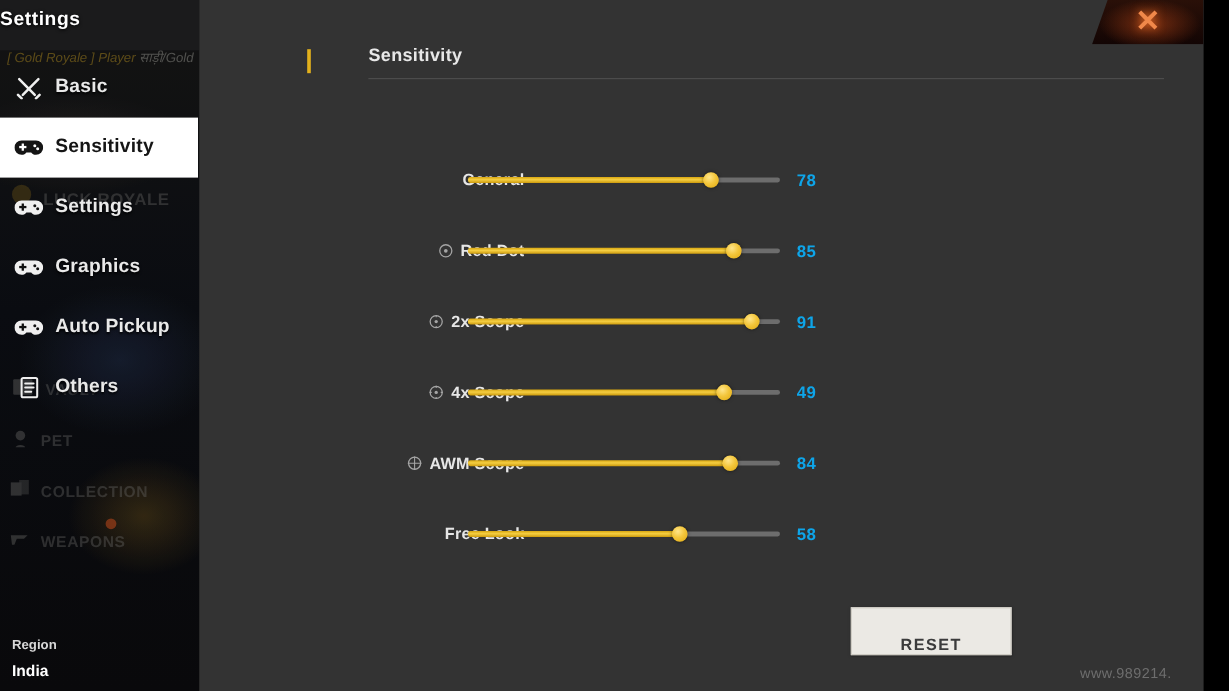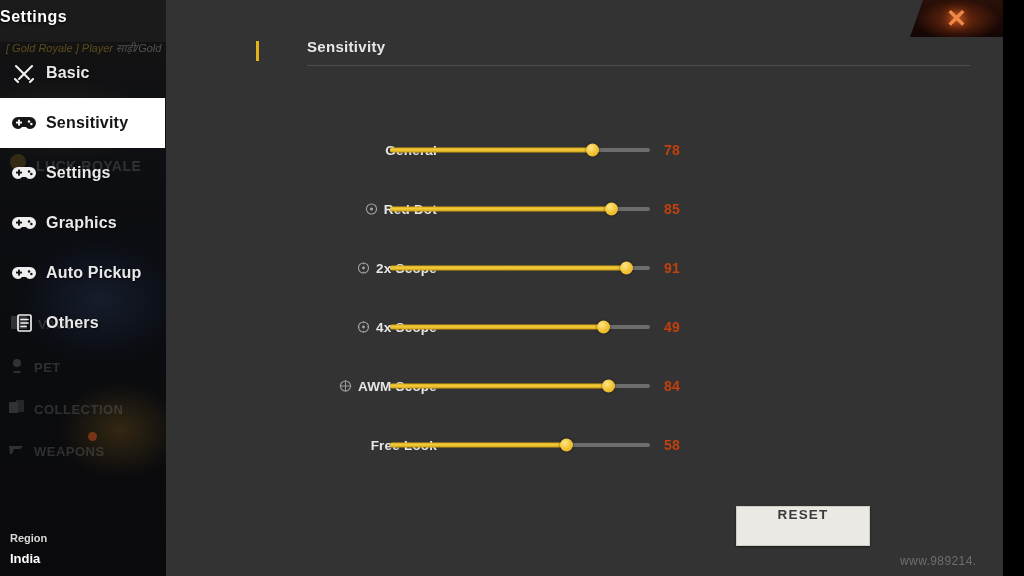--- a/index.html
+++ b/index.html
@@ -237,34 +237,34 @@
     background: radial-gradient(circle at 38% 33%, #ffe58a 0%, #f3c63c 45%, #e0a90e 100%);
     border-radius: 50%;
     box-shadow: 0 0 3px rgba(0,0,0,.55);
     cursor: pointer;
   }
   .value {
     position: absolute;
     left: 498px;
     top: 50%;
     transform: translateY(-50%);
-    color: #c2410c;
+    color: #0ea5e9;
     font-size: 14px;
     font-weight: bold;
     letter-spacing: .3px;
   }
 
   .reset-btn {
     position: absolute;
-    left: 570px; top: 506px;
+    left: 543px; top: 506px;
     width: 134px; height: 40px;
     background: #ebe9e4;
     border: 1px solid #cfccc4;
     display: flex;
-    align-items: flex-start;
+    align-items: flex-end;
     justify-content: center;
     cursor: pointer;
     box-shadow: 0 1px 2px rgba(0,0,0,.5);
   }
   .reset-btn .t {
     color: #3b3b3b;
     font-size: 13.5px;
     font-weight: bold;
     letter-spacing: 1.2px;
   }

